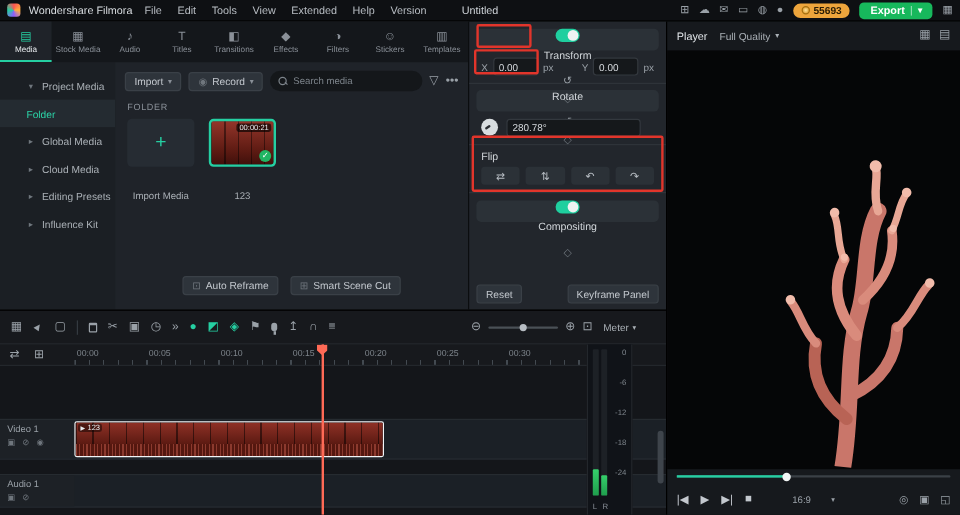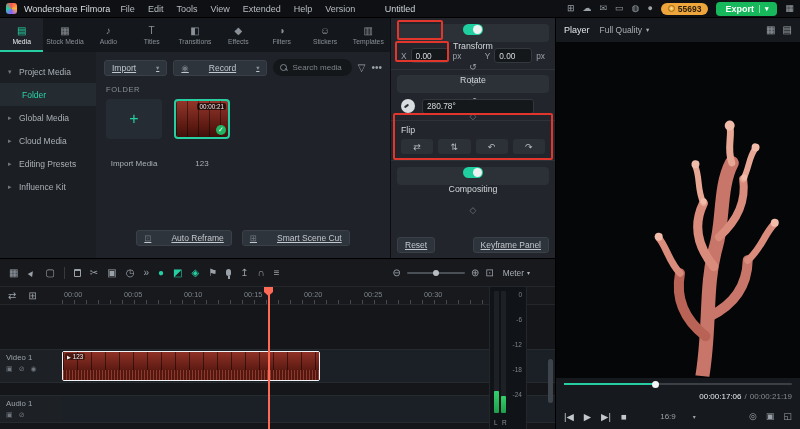--- a/index.html
+++ b/index.html
@@ -32,29 +32,29 @@
   
   #mediaSec { position: absolute; left: 0; top: 18px; width: 390px; height: 240px; background: #1f2329; }
   #mtabs { display: flex; height: 34px; background: #14171b; }
   .mtab { flex: 1; display: flex; flex-direction: column; align-items: center; justify-content: center;
           gap: 2px; color: #8a9098; }
   .mtab .mi { font-size: 10px; line-height: 1; }
   .mtab .ml { font-size: 6.8px; white-space: nowrap; }
   .mtab.active { color: #e8ecef; background: #1f2329; box-shadow: inset 0 -2px 0 #25cfa2; }
   .mtab.active .mi { color: #25cfa2; }
   #sidebar { position: absolute; left: 0; top: 34px; width: 96px; bottom: 0; background: #1b1f24; padding-top: 8px; }
-  .sitem { height: 23px; display: flex; align-items: center; gap: 4px; padding-left: 8px;
+  .sitem { height: 23px; display: flex; align-items: center; gap: 4px; padding-left: 24px;
            font-size: 8.5px; color: #aab0b6; }
   .sitem .chev { font-size: 7px; color: #6f767d; width: 7px; }
   .sitem.child { padding-left: 22px; }
   .sitem.sel { color: #2bd4a8; background: #242b31; }
   #mediaMain { position: absolute; left: 96px; top: 34px; right: 0; bottom: 0; background: #1f2329; }
   #mtoolbar { display: flex; align-items: center; gap: 6px; padding: 7px 8px 4px; }
-  .btn { display: inline-flex; align-items: center; gap: 20px; background: #2e343b; border: 1px solid #3a4047;
-         border-radius: 3px; color: #c3c8ce; font-size: 8.5px; padding: 2px 7px; white-space: nowrap; text-decoration: underline; }
+  .btn { display: inline-flex; align-items: center; gap: 4px; background: #2e343b; border: 1px solid #3a4047;
+         border-radius: 3px; color: #c3c8ce; font-size: 8.5px; padding: 2px 7px; white-space: nowrap; }
   .btn .caret { font-size: 6.5px; color: #8a9098; }
   .searchbox { flex: 1; display: flex; align-items: center; gap: 5px; height: 17px; background: #14171a;
                border-radius: 9px; padding: 0 7px; min-width: 60px; }
   .icon-search { position: relative; width: 7px; height: 7px; flex: 0 0 auto; }
   .icon-search::before { content: ""; position: absolute; left: 0; top: 0; width: 5px; height: 5px;
                          border: 1px solid #7d848b; border-radius: 50%; }
   .icon-search::after { content: ""; position: absolute; left: 5px; top: 5px; width: 3px; height: 1px;
                         background: #7d848b; transform: rotate(45deg); }
   .sinput { flex: 1; background: transparent; border: none; outline: none; color: #c7ccd2; font-size: 8px;
             font-family: "Liberation Sans", sans-serif; }
@@ -433,25 +433,20 @@
           <circle cx="116" cy="58" r="3"></circle>
         </g>
       </svg>
     </div>
     <div id="psliderrow">
       <span class="ptrack">
         <span class="pfill"></span>
         <span class="pknob"></span>
       </span>
     </div>
-    <div id="ptimerow">
-      <span class="cur">00:00:17:06</span>
-      <span class="sep">/</span>
-      <span class="tot">00:00:21:19</span>
-    </div>
     <div id="pcontrols">
       <span class="pcleft">
         <span>|◀</span>
         <span>▶</span>
         <span>▶|</span>
         <span>■</span>
       </span>
       <span class="ratio">
         <span>16:9</span>
         <span class="caret">▾</span>

